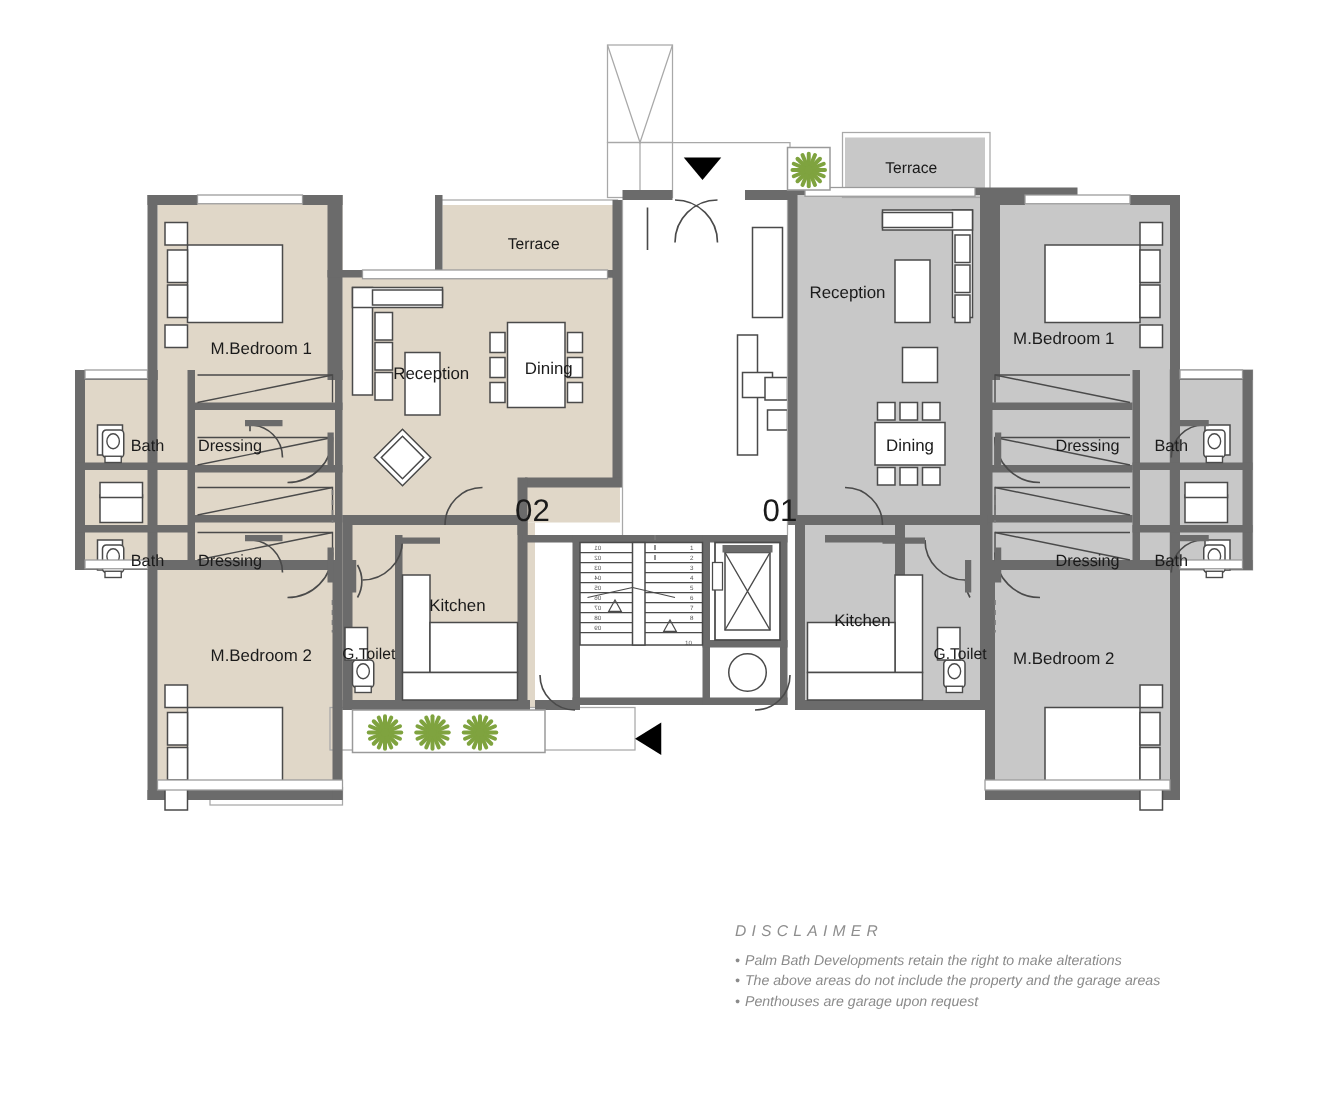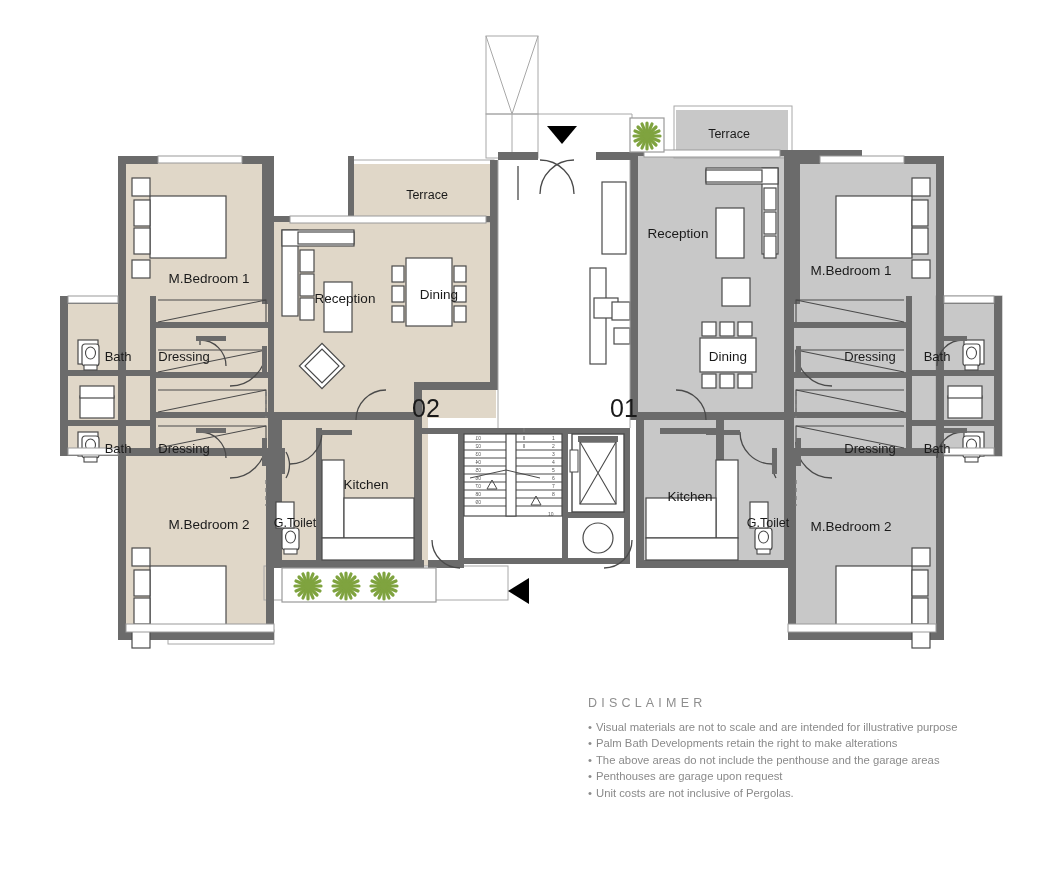--- a/index.html
+++ b/index.html
@@ -1,18 +1,18 @@
 <!DOCTYPE html>
 <html><head>
 <meta charset="utf-8">
 <style>
   html,body{margin:0;padding:0;background:#ffffff;}
   body{width:1062px;height:894px;position:relative;font-family:"Liberation Sans",sans-serif;overflow:hidden;}
   #plan{position:absolute;left:0;top:0;width:1062px;height:894px;}
-  .disc{position:absolute;left:588px;top:696px;width:440px;}
+  .disc{position:absolute;left:588px;top:738px;width:440px;font-style:italic;}
   .disc h2{margin:0 0 9px 0;font-size:12.5px;font-weight:400;letter-spacing:4.2px;color:#8e8e8e;font-family:"Liberation Sans",sans-serif;}
   .disc ul{margin:0;padding:0;list-style:none;}
   .disc li{font-size:11.3px;line-height:16.4px;color:#8a8a8a;font-family:"Liberation Sans",sans-serif;white-space:nowrap;}
   .disc li::before{content:"\2022";margin-right:4px;color:#8a8a8a;}
 </style>
 </head>
 <body>
 
 <svg id="plan" viewBox="0 0 1062 894">
   <defs>
@@ -453,19 +453,17 @@
     <text x="729" y="138" font-size="12.5" text-anchor="middle">Terrace</text>
 
     <text x="426" y="417" font-size="25" text-anchor="middle">02</text>
     <text x="624" y="417" font-size="25" text-anchor="middle">01</text>
   </g>
 </svg>
 
 <div class="disc">
   <h2>DISCLAIMER</h2>
   <ul>
-    <li>Visual materials are not to scale and are intended for illustrative purpose</li>
     <li>Palm Bath Developments retain the right to make alterations</li>
-    <li>The above areas do not include the penthouse and the garage areas</li>
+    <li>The above areas do not include the property and the garage areas</li>
     <li>Penthouses are garage upon request</li>
-    <li>Unit costs are not inclusive of Pergolas.</li>
   </ul>
 </div>
 
 </body></html>

